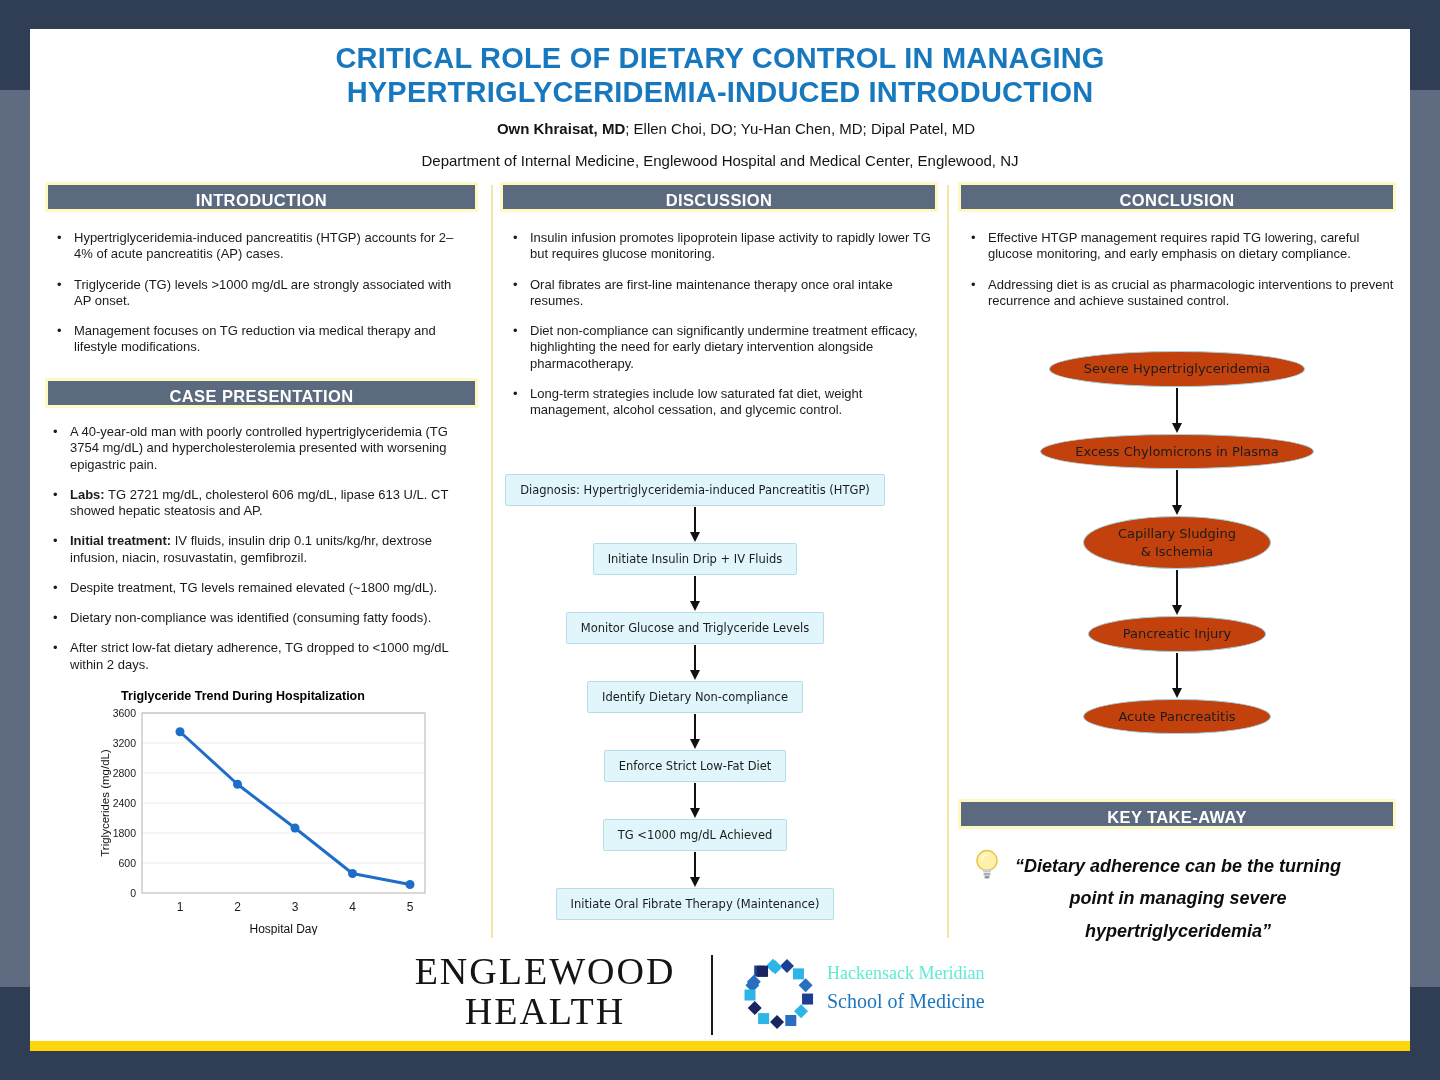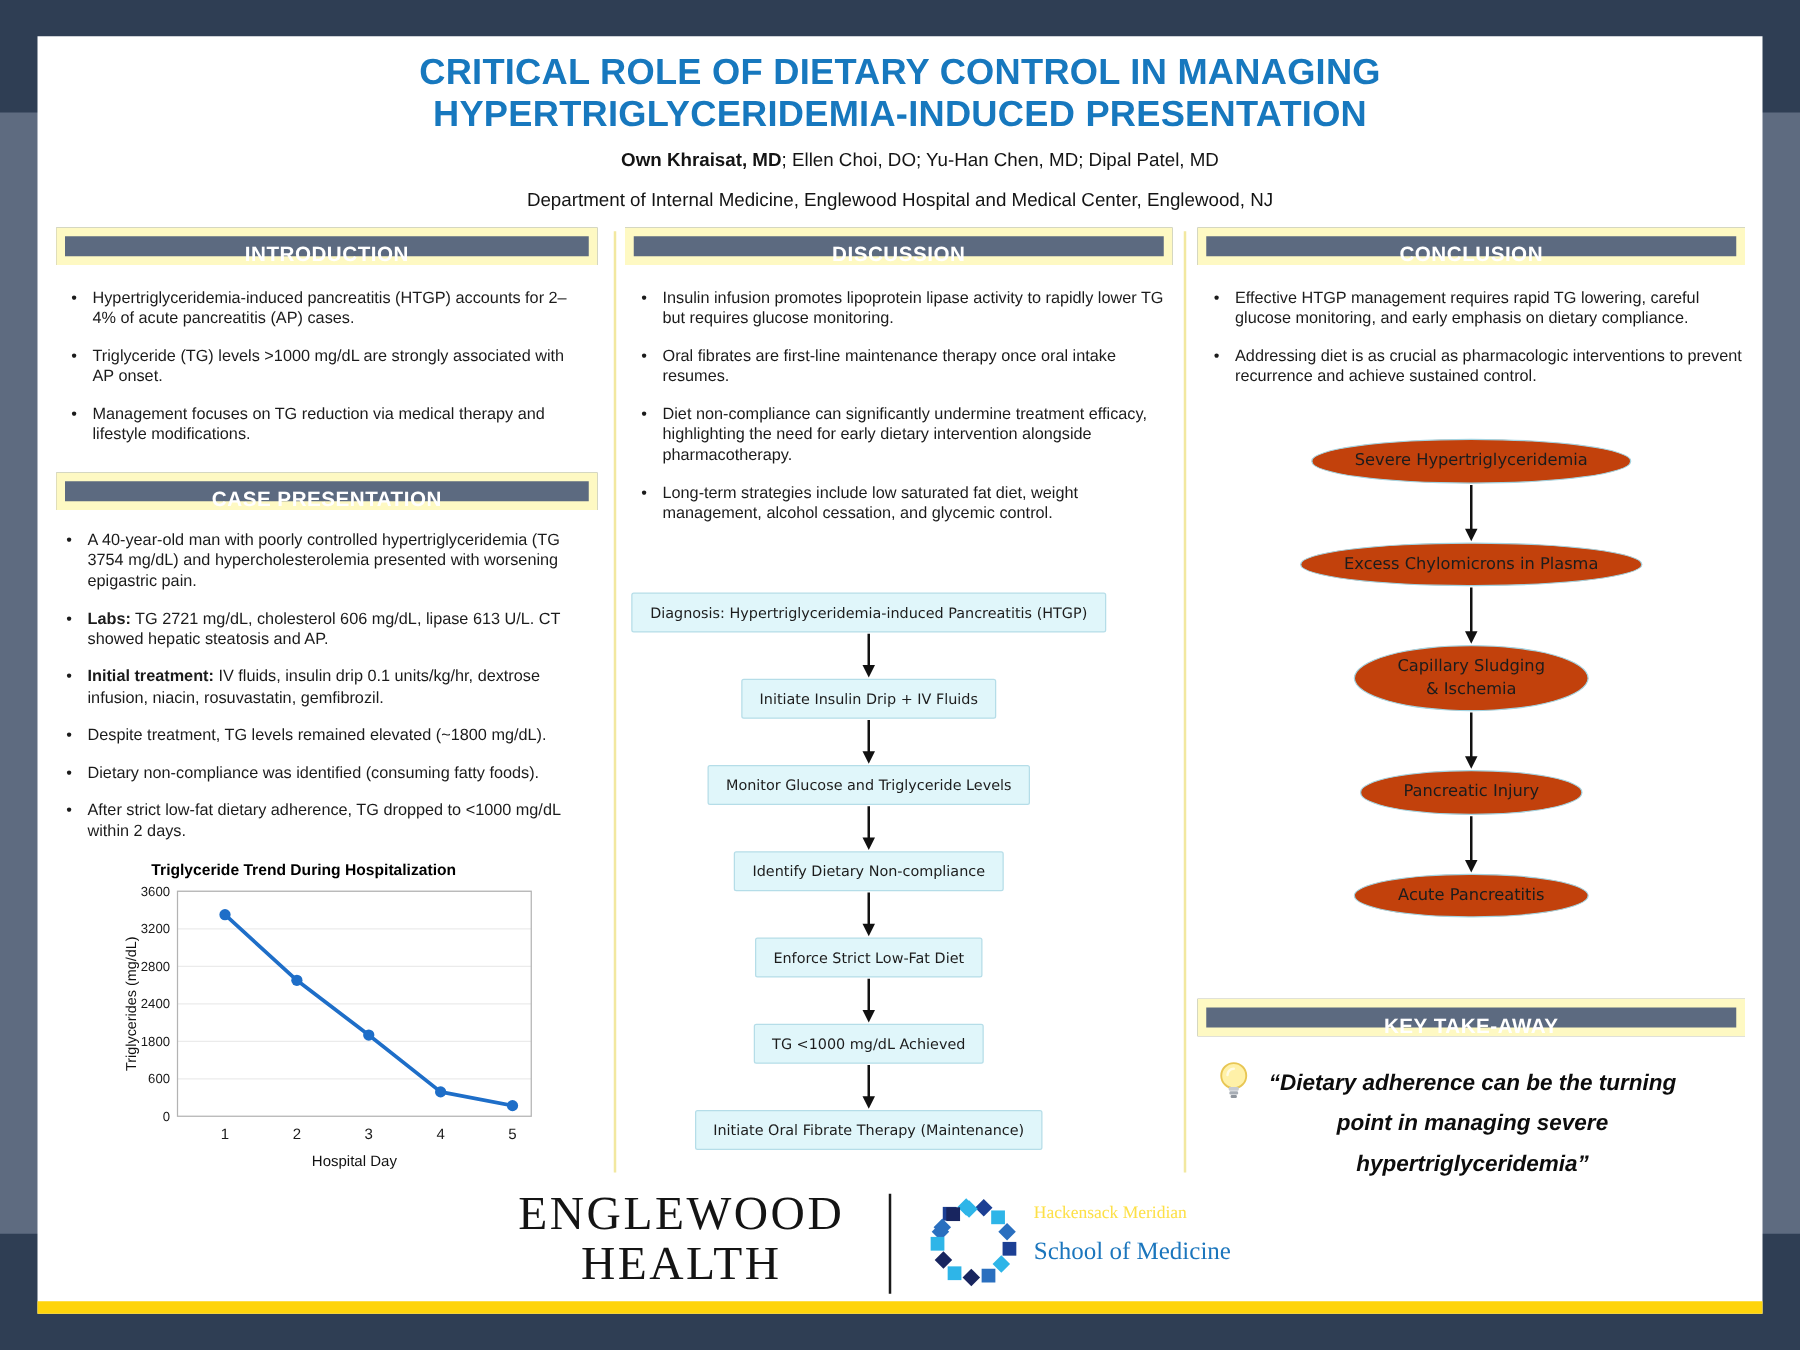--- a/index.html
+++ b/index.html
@@ -8,56 +8,56 @@
   .abs{position:absolute;}
   .band{background:#2f3e54;}
   .poster{background:#ffffff;}
   .yellow-strip{background:#ffd40a;}
   .title{width:1380px;left:30px;text-align:center;font-weight:bold;font-size:29px;
          color:#1778be;letter-spacing:0.2px;}
   .authors{width:1412px;left:30px;text-align:center;font-size:15px;color:#141414;}
   .affil{width:1380px;left:30px;text-align:center;font-size:15px;color:#141414;}
   .sec-header{background:#5c6a80;color:#fff;font-weight:bold;font-size:16.5px;
               text-align:center;line-height:30px;height:30px;letter-spacing:0.4px;
-              border:7px solid #fef9c3;box-sizing:border-box;}
+              border:3px solid #fef9c3;box-sizing:border-box;}
   .bullets{list-style:none;margin:0;padding:0;font-size:13px;line-height:1.25;color:#1b1b1b;}
   .bullets li{position:relative;padding-left:22px;margin-bottom:14px;}
   .bullets li::before{content:"\2022";position:absolute;left:5px;top:0;}
   .vdivider{width:2px;background:#f2e8a0;}
   .flow{display:flex;flex-direction:column;align-items:center;}
   .flow-box{background:#e0f6fa;border:1px solid #b5dde8;padding:8px 14px;border-radius:2px;
             font-family:"DejaVu Sans",sans-serif;font-size:11.5px;color:#1c1c1c;
             text-align:center;white-space:nowrap;}
   .flow-ellipse{background:#c2410c;border:1px solid #a3d3e0;border-radius:50%;
             padding:8px 34px;font-family:"DejaVu Sans",sans-serif;font-size:13px;
             color:#1c1c1c;text-align:center;line-height:1.35;white-space:nowrap;}
   .flow-arrow{display:block;line-height:0;}
   .chart-title{font-weight:bold;font-size:12.5px;text-align:center;color:#000;}
   .quote{font-size:18px;font-weight:bold;font-style:italic;text-align:center;
          color:#0d0d0d;line-height:1.8;}
   .quote span{display:block;}
   .serif{font-family:"Liberation Serif",serif;}
   .englewood{font-size:38px;letter-spacing:2px;color:#141414;text-align:center;line-height:1.05;}
-  .hm-name{font-size:14px;color:#fde047;}
+  .hm-name{font-size:18px;color:#5eead4;}
   .hm-school{font-size:20px;color:#1b76bd;}
   svg{display:block;}
   svg text{font-family:"Liberation Sans",sans-serif;}
 </style>
 </head>
 <body>
 
 <div class="page">
 
   <div class="abs band" style="left:0;top:0;width:1440px;height:90px;"></div>
   <div class="abs band" style="left:0;top:987px;width:1440px;height:93px;"></div>
   <div class="abs poster" style="left:30px;top:29px;width:1380px;height:1022px;"></div>
   <div class="abs yellow-strip" style="left:30px;top:1041px;width:1380px;height:10px;"></div>
 
   <div class="abs title" style="top:42px;">CRITICAL ROLE OF DIETARY CONTROL IN MANAGING</div>
-  <div class="abs title" style="top:76px;">HYPERTRIGLYCERIDEMIA-INDUCED PRESENTATION</div>
+  <div class="abs title" style="top:76px;">HYPERTRIGLYCERIDEMIA-INDUCED INTRODUCTION</div>
   <div class="abs authors" style="top:120px;">
     <span style="font-weight:bold;">Own Khraisat, MD</span><span>; Ellen Choi, DO; Yu-Han Chen, MD; Dipal Patel, MD</span>
   </div>
   <div class="abs affil" style="top:152px;">Department of Internal Medicine, Englewood Hospital and Medical Center, Englewood, NJ</div>
 
   <div class="abs vdivider" style="left:491px;top:185px;height:753px;"></div>
   <div class="abs vdivider" style="left:947px;top:185px;height:753px;"></div>
 
   <div class="abs sec-header" style="left:45px;top:182px;width:433px;">INTRODUCTION</div>
   <ul class="abs bullets" style="left:52px;top:230px;width:418px;">

